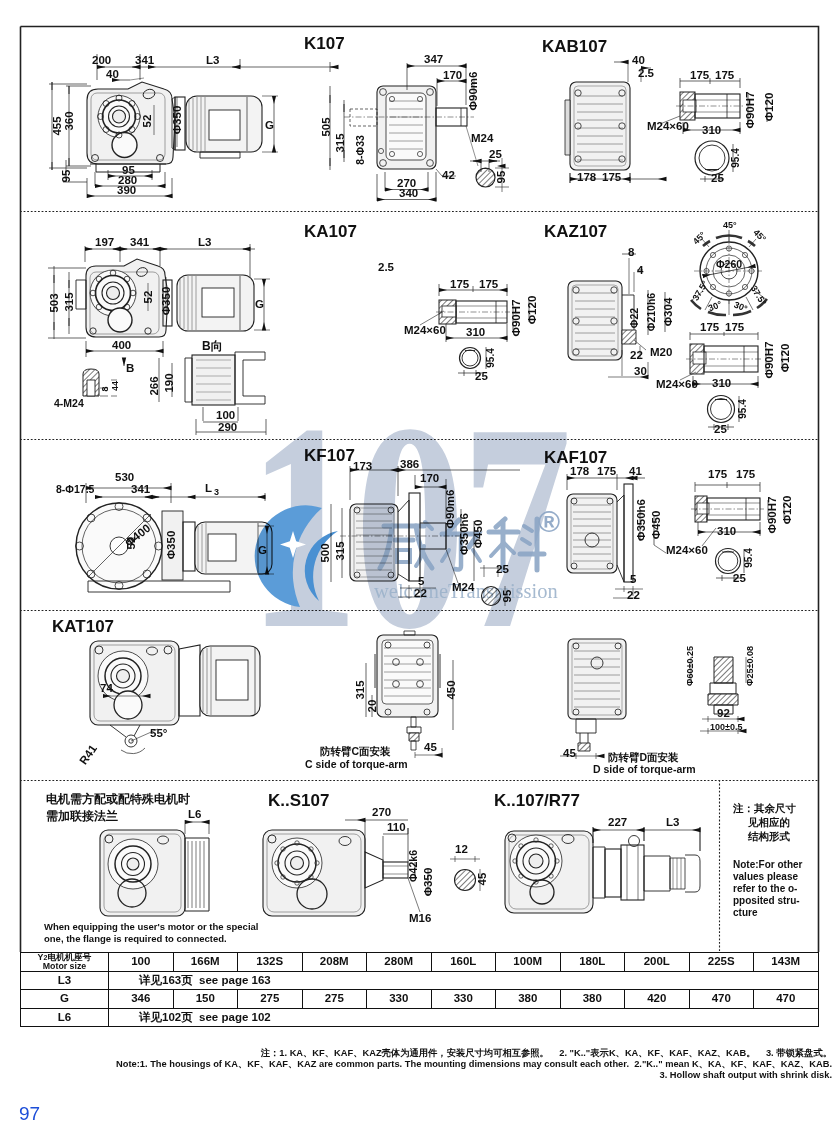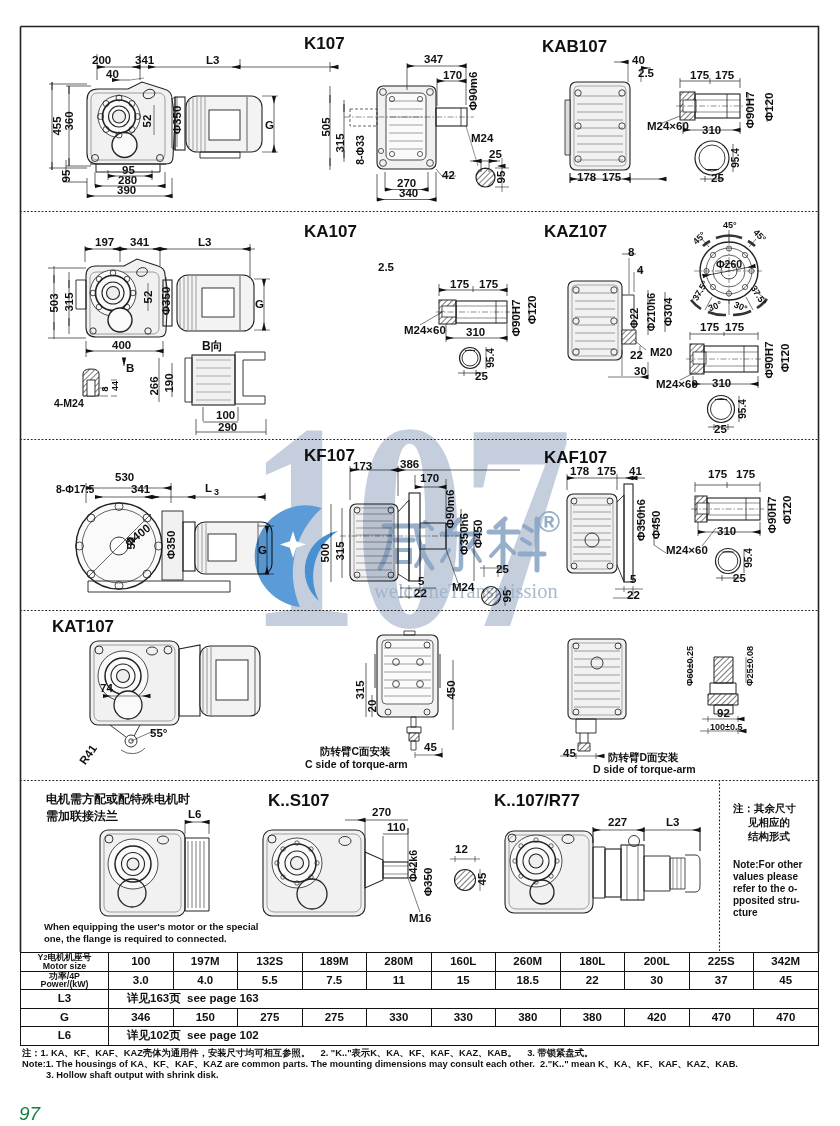--- a/index.html
+++ b/index.html
@@ -7,23 +7,23 @@
   font-family:"Liberation Sans",sans-serif;}
 svg{position:absolute;left:0;top:0;}
 #art text{font-family:"Liberation Sans",sans-serif;fill:#111;}
 .ttl{font-size:17px;font-weight:bold;}
 .d{font-size:11.5px;font-weight:bold;}
 .cap{font-size:10.5px;font-weight:bold;}
 #tbl{position:absolute;left:20px;top:952px;width:798px;border-collapse:collapse;table-layout:fixed;}
 #tbl td{border:1.3px solid #111;height:17.5px;padding:0;text-align:center;vertical-align:middle;
   font-size:11.5px;font-weight:bold;color:#111;line-height:1;}
 #tbl td.h{font-size:8.8px;font-weight:bold;line-height:0.98;}
-#tbl td.l{text-align:left;padding-left:18px;}
-.notes{position:absolute;left:22px;top:1048px;width:810px;font-size:9.3px;font-weight:bold;color:#111;line-height:1.18;}
-#pgnum{position:absolute;left:19px;top:1103px;font-size:19px;font-weight:normal;color:#15803d;font-style:italic;}
+#tbl td.l{text-align:left;padding-left:30px;}
+.notes{position:absolute;left:22px;top:1048px;width:810px;font-size:9.3px;font-weight:bold;color:#111;line-height:1.18;text-align:right;}
+#pgnum{position:absolute;left:19px;top:1103px;font-size:19px;font-weight:normal;color:#1d4ed8;}
 </style>
 </head>
 <body>
 <div id="page">
 
 <svg width="840" height="1126" viewBox="0 0 840 1126" style="z-index:3;mix-blend-mode:multiply;">
   <g transform="translate(248,-2) scale(0.75,1) translate(-265,0)">
     <text x="265" y="628" style="font-family:'Liberation Serif',serif;font-weight:bold;font-size:296px;letter-spacing:-6px;fill:#c5cedd;">107</text>
   </g>
   <g>
@@ -865,44 +865,30 @@
 
 <table id="tbl" style="z-index:3;">
 <colgroup>
         <col style="width:88px">
         <col span="11" style="width:64.5px">
       </colgroup>
 <tbody>
         <tr>
           <td class="h">Y<span style="font-size:7px;">2</span>电机机座号<br>Motor size</td>
 <td>100</td>
-          <td>197M</td>
+          <td>166M</td>
           <td>132S</td>
-          <td>189M</td>
+          <td>208M</td>
           <td>280M</td>
           <td>160L</td>
-          <td>260M</td>
+          <td>100M</td>
           <td>180L</td>
           <td>200L</td>
           <td>225S</td>
-          <td>342M</td>
-        </tr>
-<tr>
-          <td class="h">功率/4P<br>Power/(kW)</td>
-<td>3.0</td>
-          <td>4.0</td>
-          <td>5.5</td>
-          <td>7.5</td>
-          <td>11</td>
-          <td>15</td>
-          <td>18.5</td>
-          <td>22</td>
-          <td>30</td>
-          <td>37</td>
-          <td>45</td>
+          <td>143M</td>
         </tr>
 <tr>
           <td>L3</td>
           <td class="l" colspan="11">详见163页&nbsp;&nbsp;see page 163</td>
         </tr>
 <tr>
           <td>G</td>
 <td>346</td>
           <td>150</td>
           <td>275</td>

